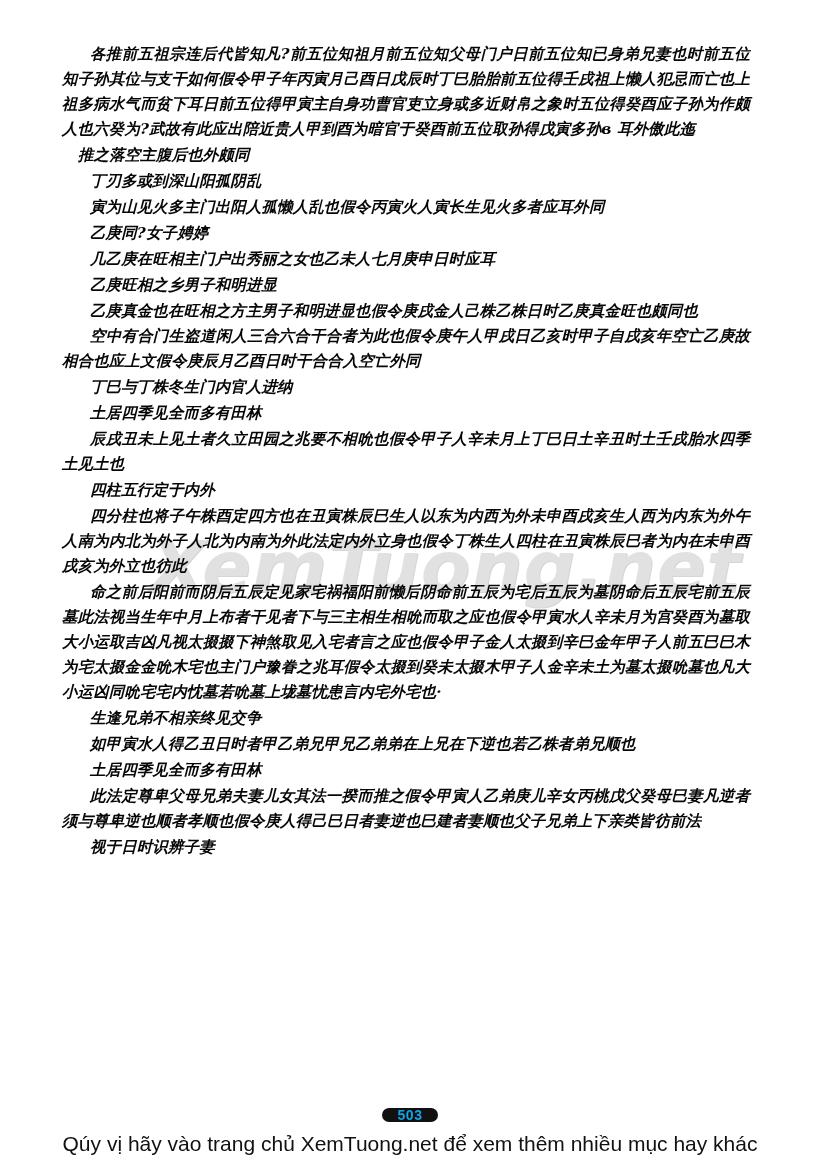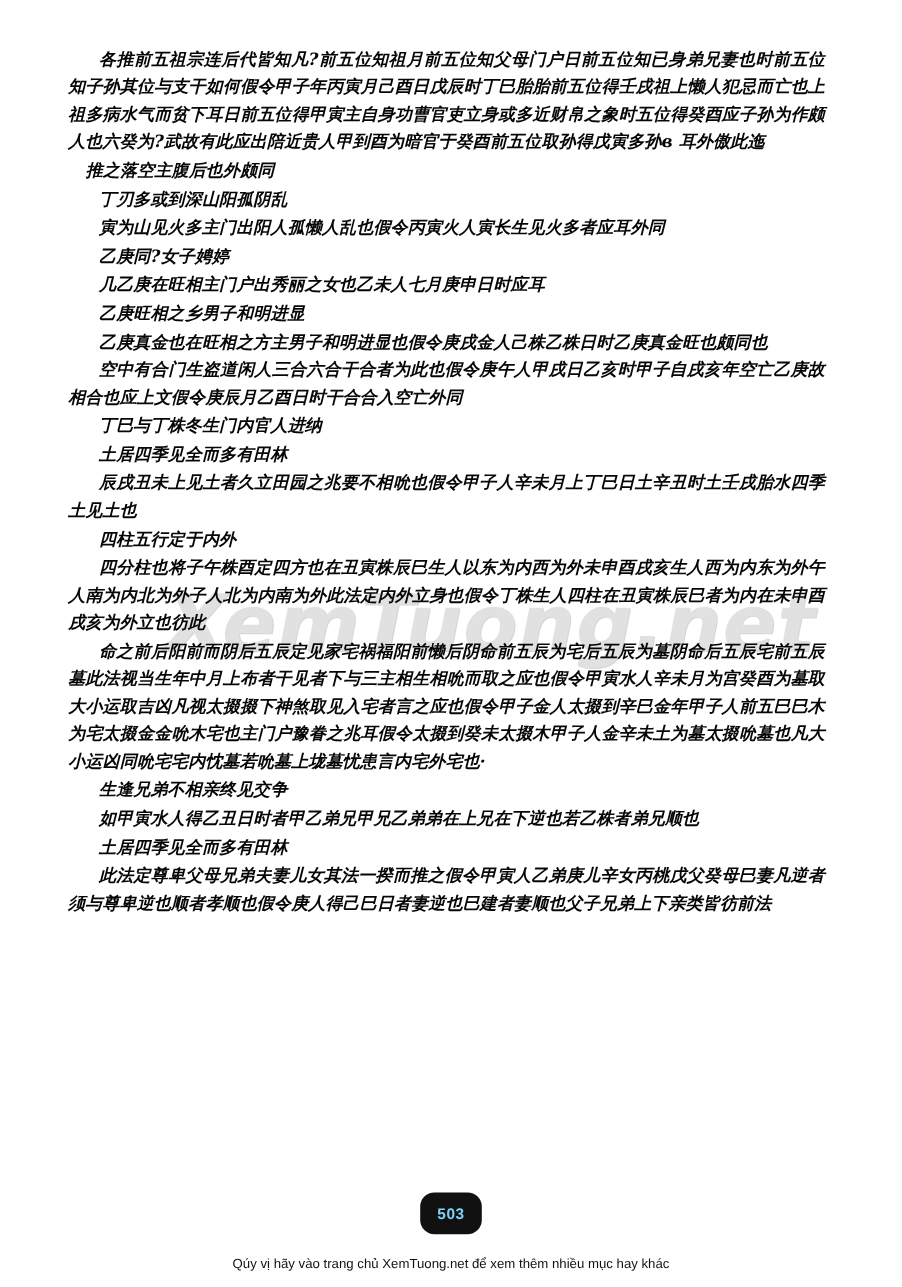--- a/index.html
+++ b/index.html
@@ -70,41 +70,41 @@
     margin-left: 16px;
   }
 
   
   .page-number {
     position: absolute;
     left: 50%;
     transform: translateX(-50%);
     bottom: 48px;
     width: 56px;
-    height: 38px;
+    height: 14px;
     border-radius: 13px;
     background: #111111;
-    color: #7dd3fc;
+    color: #0ea5e9;
     font-family: "Liberation Sans", sans-serif;
     font-size: 14px;
     font-weight: bold;
     display: flex;
     align-items: center;
     justify-content: center;
     letter-spacing: 0.5px;
     z-index: 3;
   }
   .footer-note {
     position: absolute;
     left: 0;
     bottom: 14px;
     width: 820px;
     text-align: center;
     font-family: "Liberation Sans", sans-serif;
-    font-size: 12px;
+    font-size: 21px;
     color: #111111;
     z-index: 3;
   }
 </style>
 </head>
 <body>
 
 <div class="page">
 
   <div class="watermark">XemTuong.net</div>
@@ -122,19 +122,20 @@
     <p>丁巳与丁株冬生门内官人进纳</p>
     <p>土居四季见全而多有田林</p>
     <p>辰戌丑未上见土者久立田园之兆要不相吮也假令甲子人辛未月上丁巳日土辛丑时土壬戌胎水四季土见土也</p>
     <p>四柱五行定于内外</p>
     <p>四分柱也将子午株酉定四方也在丑寅株辰巳生人以东为内西为外未申酉戌亥生人西为内东为外午人南为内北为外子人北为内南为外此法定内外立身也假令丁株生人四柱在丑寅株辰巳者为内在未申酉戌亥为外立也彷此</p>
     <p>命之前后阳前而阴后五辰定见家宅祸福阳前懒后阴命前五辰为宅后五辰为墓阴命后五辰宅前五辰墓此法视当生年中月上布者干见者下与三主相生相吮而取之应也假令甲寅水人辛未月为宫癸酉为墓取大小运取吉凶凡视太掇掇下神煞取见入宅者言之应也假令甲子金人太掇到辛巳金年甲子人前五巳巳木为宅太掇金金吮木宅也主门户豫眷之兆耳假令太掇到癸未太掇木甲子人金辛未土为墓太掇吮墓也凡大小运凶同吮宅宅内忱墓若吮墓上垅墓忧患言内宅外宅也·</p>
     <p>生逢兄弟不相亲终见交争</p>
     <p>如甲寅水人得乙丑日时者甲乙弟兄甲兄乙弟弟在上兄在下逆也若乙株者弟兄顺也</p>
     <p>土居四季见全而多有田林</p>
     <p>此法定尊卑父母兄弟夫妻儿女其法一揆而推之假令甲寅人乙弟庚儿辛女丙桃戊父癸母巳妻凡逆者须与尊卑逆也顺者孝顺也假令庚人得己巳日者妻逆也巳建者妻顺也父子兄弟上下亲类皆彷前法</p>
+    <p>视于日时识辨子妻</p>
   </div>
 
   <div class="page-number">503</div>
 
   <div class="footer-note">Qúy vị hãy vào trang chủ XemTuong.net để xem thêm nhiều mục hay khác</div>
 
 </div>
 
 </body></html>

